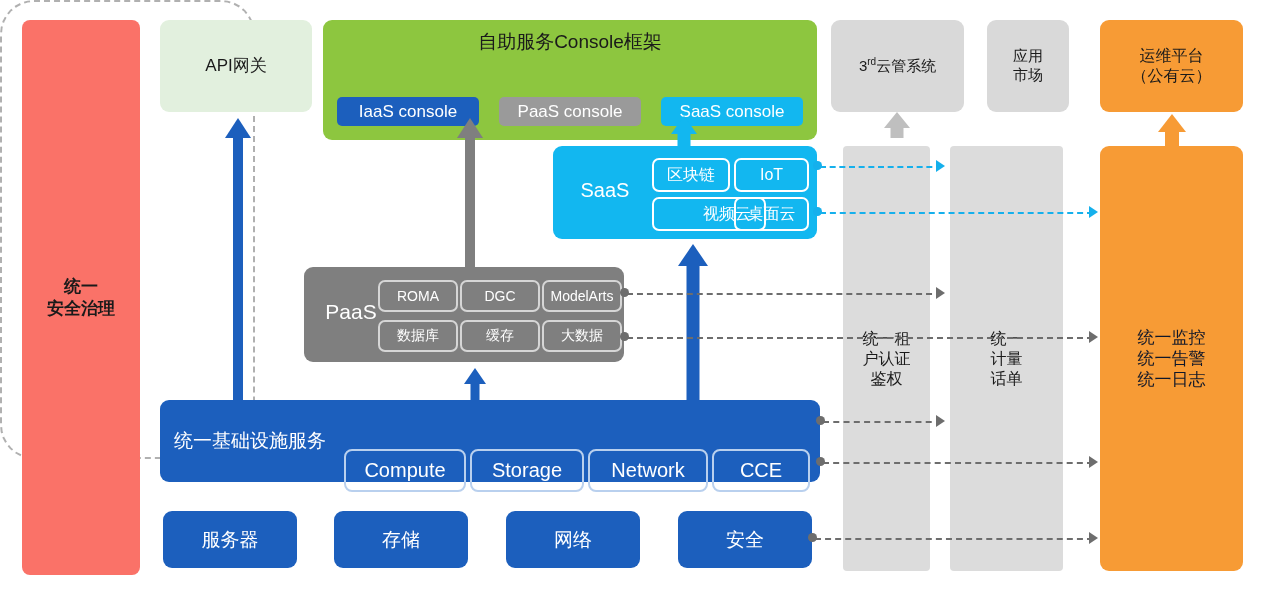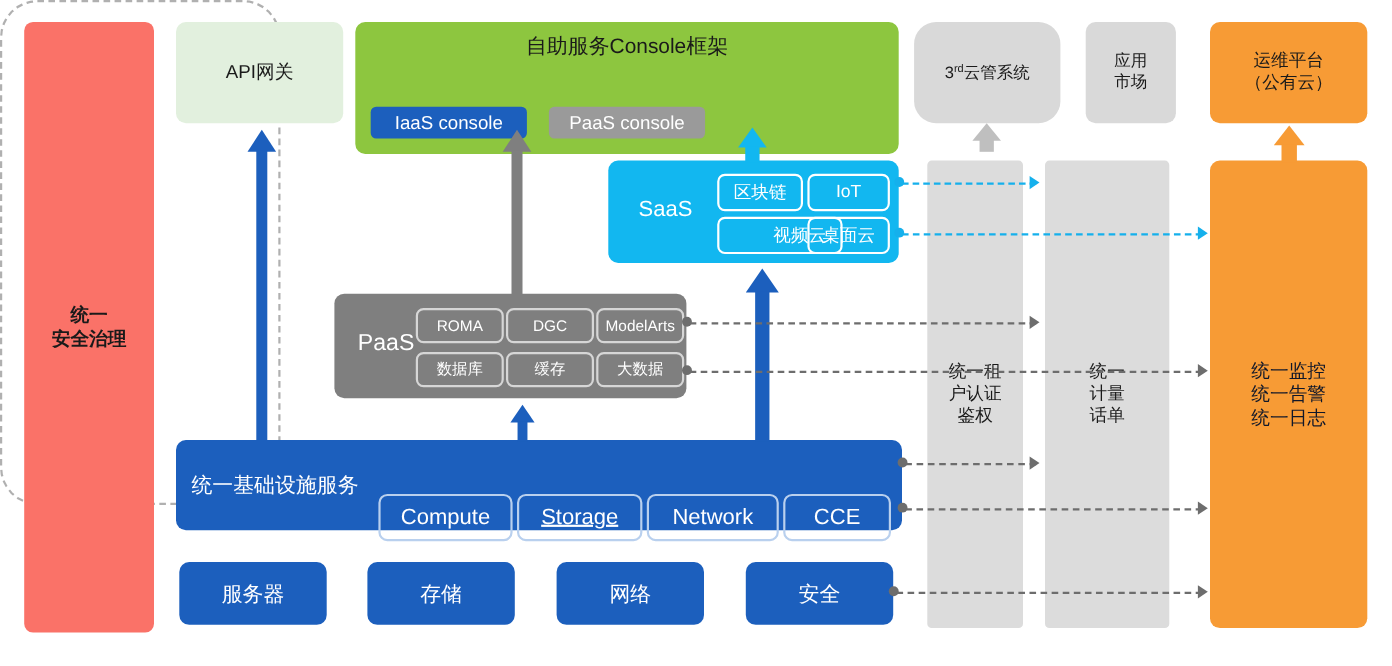--- a/index.html
+++ b/index.html
@@ -47,21 +47,21 @@
     color:#ffffff;font-size:17px;margin-top:17px;
   }
   .chip-iaas{left:14px;width:142px;background:#1c5fbd;}
   .chip-paas{left:176px;width:142px;background:#9a9a9a;}
   .chip-saas{left:338px;width:142px;background:#12b7f0;}
 
   
   .gray-top{
     background:#d9d9d9;border-radius:9px;color:#1a1a1a;font-size:15px;
   }
-  .third-cloud{left:831px;top:20px;width:133px;height:92px;border-radius:20px;}
+  .third-cloud{left:831px;top:20px;width:133px;height:92px;}
   .app-market{left:987px;top:20px;width:82px;height:92px;}
   .sup{font-size:10px;vertical-align:super;}
 
   
   .orange-top{
     left:1100px;top:20px;width:143px;height:92px;
     background:#f79b35;border-radius:9px;color:#1a1a1a;font-size:16px;
   }
   .orange-main{
     left:1100px;top:146px;width:143px;height:425px;
@@ -144,20 +144,21 @@
   </div>
 
   <div class="box api-gw">
     <span class="lbl">API网关</span>
   </div>
 
   <div class="box console-frame">
     <div class="console-title">自助服务Console框架</div>
     <div class="chip-console chip-iaas">IaaS console</div>
     <div class="chip-console chip-paas">PaaS console</div>
+    <div class="chip-console chip-saas">SaaS console</div>
   </div>
 
   <div class="box gray-top third-cloud">
     <span><span>3</span><span class="sup">rd</span><span>云管系统</span></span>
   </div>
 
   <div class="box gray-top app-market">
     <span class="lbl">应用
 市场</span>
   </div>
@@ -187,21 +188,21 @@
     <div class="paas-chip" style="left:156px;top:13px;width:76px;">DGC</div>
     <div class="paas-chip" style="left:238px;top:13px;width:76px;">ModelArts</div>
     <div class="paas-chip" style="left:74px;top:53px;width:76px;">数据库</div>
     <div class="paas-chip" style="left:156px;top:53px;width:76px;">缓存</div>
     <div class="paas-chip" style="left:238px;top:53px;width:76px;">大数据</div>
   </div>
 
   <div class="box infra-bar">
     <div class="infra-word">统一基础设施服务</div>
     <div class="infra-chip" style="left:184px;width:118px;">Compute</div>
-    <div class="infra-chip" style="left:310px;width:110px;text-decoration:underline;">Storage</div>
+    <div class="infra-chip" style="left:310px;width:110px;">Storage</div>
     <div class="infra-chip" style="left:428px;width:116px;">Network</div>
     <div class="infra-chip" style="left:552px;width:94px;">CCE</div>
   </div>
 
   <div class="box bottom-box" style="left:163px;width:134px;">
     <span>服务器</span>
   </div>
   <div class="box bottom-box" style="left:334px;width:134px;">
     <span>存储</span>
   </div>

